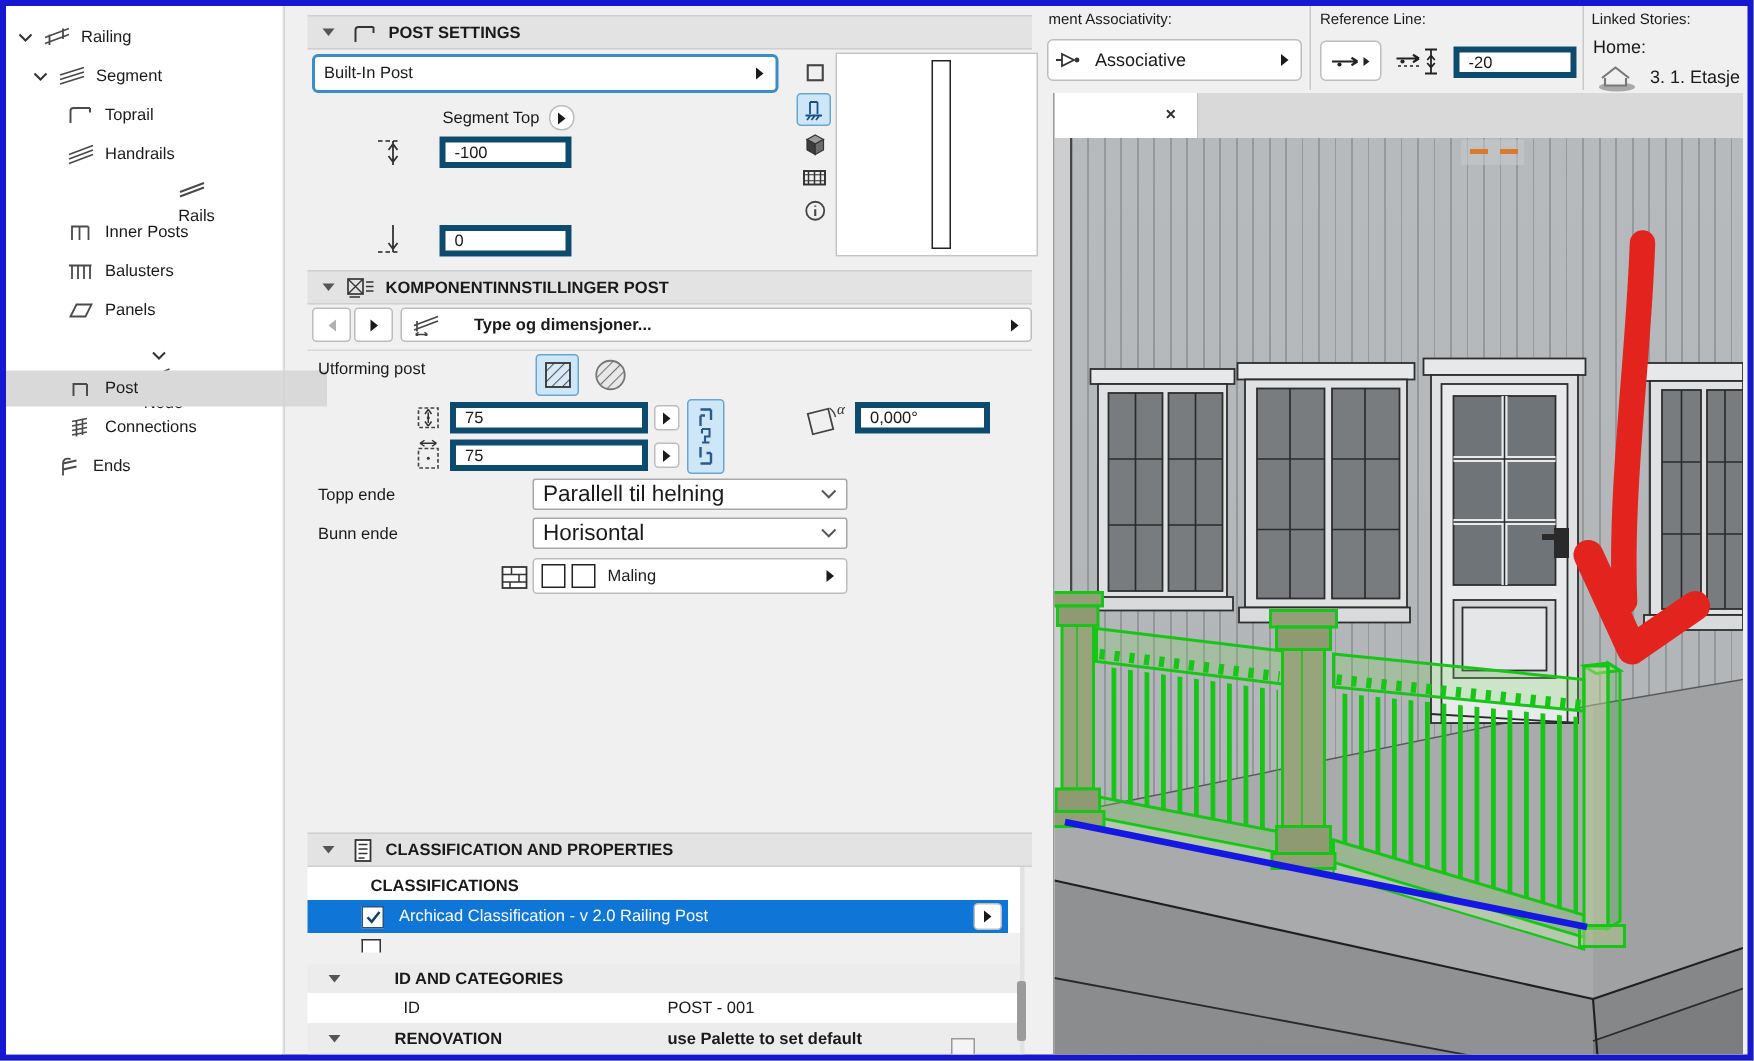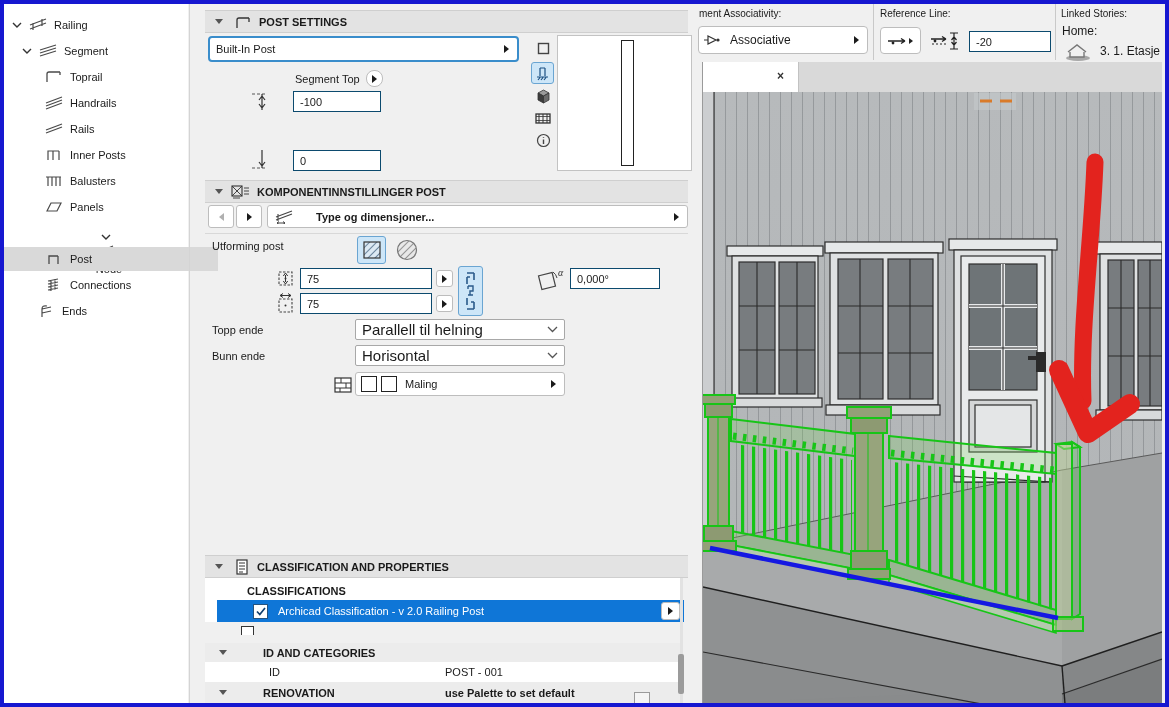--- a/index.html
+++ b/index.html
@@ -16,21 +16,21 @@
   .trow.sel{background:#d9d9d9;}
   .tchev{width:10px;height:10px;flex:0 0 10px;margin-right:6px;}
   .tico{width:20px;height:14px;flex:0 0 20px;margin-right:6px;}
   .ind0{padding-left:8px;} .ind1{padding-left:18px;} .ind2{padding-left:40px;}
   .vline{width:1px;background:#d4d4d4;}
   
   .hdrband{left:201px;width:483px;height:21px;background:#e3e3e3;border-top:1px solid #cfcfcf;border-bottom:1px solid #cfcfcf;display:flex;align-items:center;}
   .tri-d{width:0;height:0;border-left:4px solid transparent;border-right:4px solid transparent;border-top:5px solid #555;}
   .tri-r{width:0;height:0;border-top:4px solid transparent;border-bottom:4px solid transparent;border-left:5px solid #1a1a1a;}
   .tri-l{width:0;height:0;border-top:4px solid transparent;border-bottom:4px solid transparent;border-right:5px solid #b0b0b0;}
-  .field{background:#fff;border:1px solid #0c4a6e;display:flex;align-items:center;padding-left:6px;font-size:11px;box-sizing:border-box;}
+  .field{background:#fff;border:4px solid #0c4a6e;display:flex;align-items:center;padding-left:6px;font-size:11px;box-sizing:border-box;}
   .btnw{background:#fff;border:1px solid #bdbdbd;border-radius:3px;display:flex;align-items:center;justify-content:center;box-sizing:border-box;}
   .selbox{background:#fff;border:1px solid #a8a8a8;border-radius:2px;display:flex;align-items:center;padding-left:6px;font-size:15px;box-sizing:border-box;}
   .chevdn{margin-left:auto;margin-right:6px;color:#555;font-size:10px;}
   .bluebtn{background:#cde6f8;border:1px solid #6aa5d2;border-radius:3px;box-sizing:border-box;display:flex;align-items:center;justify-content:center;}
   
   #vp{left:699px;top:88px;width:459px;height:611px;
       background:
         repeating-linear-gradient(90deg, rgba(110,114,118,.45) 0 1px, rgba(0,0,0,0) 1px 11px),
         linear-gradient(#b7babc,#b1b4b6);}
   #tabbar{left:699px;top:58px;width:459px;height:30px;background:#d9d9d9;border-bottom:1px solid #bfbfbf;}
@@ -68,21 +68,21 @@
           <path d="M3,12 V4 Q3,2 5,2 L16,2 M16,2 V5" fill="none" stroke="#4a4a4a" stroke-width="1.3"></path>
         </svg>
       <span class="lbl">Toprail</span>
     </div>
     <div class="trow ind2" style="top:87px;">
       <svg class="tico" viewBox="0 0 20 14">
           <path d="M2,10 L18,4 M2,7 L18,1 M2,13 L18,7" fill="none" stroke="#4a4a4a" stroke-width="1.2"></path>
         </svg>
       <span class="lbl">Handrails</span>
     </div>
-    <div class="trow ind2" style="top:113px;">
+    <div class="trow ind2" style="top:113px;flex-direction:column;">
       <svg class="tico" viewBox="0 0 20 14">
           <path d="M2,11 L18,5 M2,8 L18,2" fill="none" stroke="#4a4a4a" stroke-width="1.3"></path>
         </svg>
       <span class="lbl">Rails</span>
     </div>
     <div class="trow ind2" style="top:139px;">
       <svg class="tico" viewBox="0 0 20 14">
           <path d="M4,12 V3 L15,3 M15,3 V12 M9,3 V12" fill="none" stroke="#4a4a4a" stroke-width="1.2"></path>
         </svg>
       <span class="lbl">Inner Posts</span>
@@ -322,21 +322,21 @@
     <div class="tri-d" style="margin-left:10px;"></div>
     <svg width="14" height="16" viewBox="0 0 14 16" style="margin-left:12px;">
         <rect x="2" y="1" width="10" height="14" fill="#fff" stroke="#333" stroke-width="1.2"></rect>
         <path d="M4,4 H10 M4,7 H10 M4,10 H10 M4,13 H8" stroke="#333" stroke-width="1"></path>
       </svg>
     <span class="lbl b" style="margin-left:8px;">CLASSIFICATION AND PROPERTIES</span>
   </div>
 
   <div class="abs" style="left:201px;top:574px;width:476px;height:44px;background:#fff;">
     <span class="lbl b abs" style="left:42px;top:6px;">CLASSIFICATIONS</span>
-    <div class="abs" style="left:12px;top:22px;width:467px;height:22px;background:#0f76d7;display:flex;align-items:center;">
+    <div class="abs" style="left:0;top:22px;width:467px;height:22px;background:#0f76d7;display:flex;align-items:center;">
       <div style="width:13px;height:13px;background:#fff;border:1px solid #26537e;margin-left:36px;display:flex;align-items:center;justify-content:center;">
         <svg width="10" height="9" viewBox="0 0 10 9">
             <path d="M1,4.5 L3.8,7.5 L9,1" fill="none" stroke="#123f6e" stroke-width="1.7"></path>
           </svg>
       </div>
       <span class="lbl" style="color:#fff;margin-left:10px;">Archicad Classification - v 2.0 Railing Post</span>
       <div class="btnw" style="width:19px;height:18px;margin-left:auto;margin-right:4px;">
           <div class="tri-r"></div>
         </div>
     </div>

